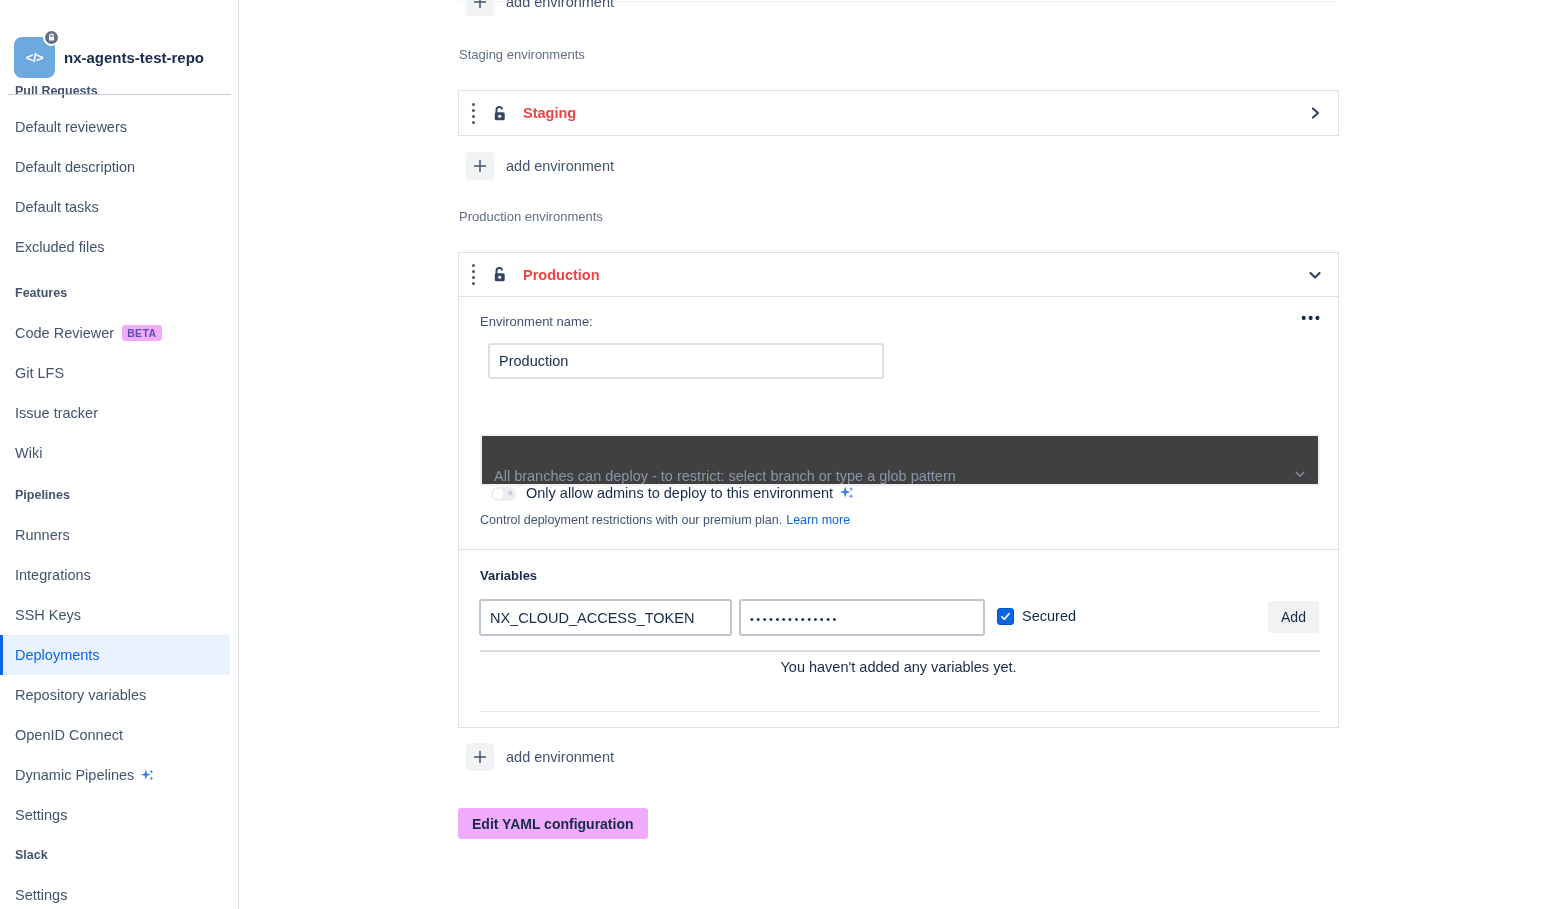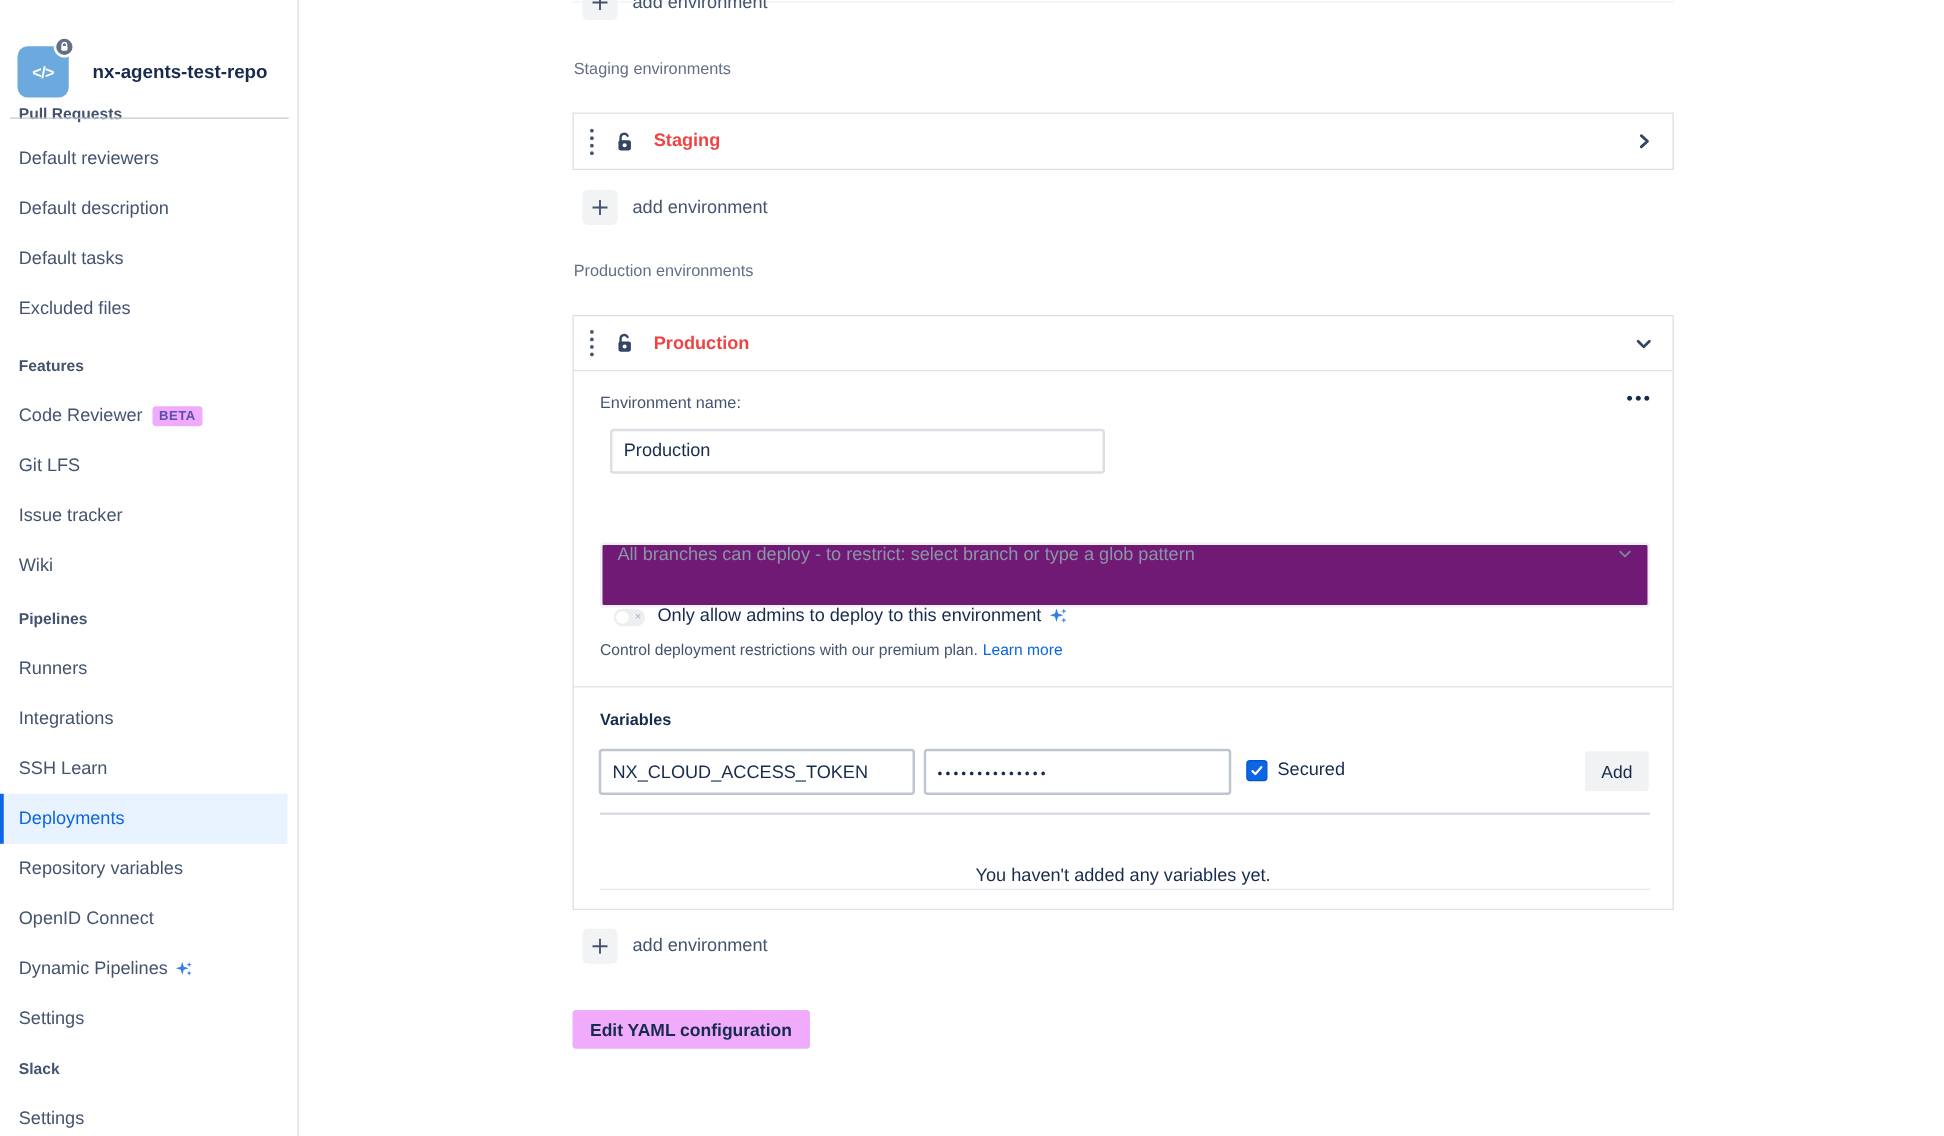--- a/index.html
+++ b/index.html
@@ -10,21 +10,21 @@
   
   .sidebar { position:absolute; left:0; top:0; width:239px; height:100%;
     background:#fff; border-right:1px solid #D9DCE1; }
   .repo-head { position:absolute; top:37px; left:14px; display:flex; align-items:center; }
   .avatar { width:41px; height:41px; border-radius:8px; background:#6BA9DE;
     display:flex; align-items:center; justify-content:center; position:relative;
     color:#fff; font-weight:700; font-size:13px; letter-spacing:-0.5px; cursor:pointer; }
   .avatar-badge { position:absolute; top:-8px; right:-5px; width:17px; height:17px;
     border-radius:50%; background:#626F86; border:2px solid #fff;
     display:flex; align-items:center; justify-content:center; }
-  .repo-name { margin-left:19px; font-size:15px; font-weight:700; color:#172B4D; }
+  .repo-name { margin-left:9px; font-size:15px; font-weight:700; color:#172B4D; }
   .side-divider { position:absolute; top:94px; left:8px; width:223px;
     border-top:1px solid #C6CAD2; z-index:3; }
   .side-nav { position:absolute; top:75px; left:0; right:0; }
   .side-header { height:40px; display:flex; align-items:center; padding:0 15px;
     font-size:12.5px; font-weight:700; color:#44546F; }
   .side-header.first { height:32px; }
   .side-header.mt6 { margin-top:6px; }
   .side-header.mt2 { margin-top:2px; }
   .side-item { height:40px; display:flex; align-items:center; padding:0 15px;
     font-size:14.5px; color:#44546F; cursor:pointer; }
@@ -61,22 +61,22 @@
   .card-body { position:relative; height:428px; }
   .fld-label { position:absolute; font-size:13px; color:#44546F; }
   .meatball { position:absolute; top:16px; right:16px; letter-spacing:2px;
     font-size:14px; font-weight:700; color:#172B4D; cursor:pointer; line-height:10px; }
   .textbox { position:absolute; background:#fff; border:2px solid #DCDFE4;
     border-radius:3px; display:flex; align-items:center; padding:0 9px;
     font-size:14.5px; color:#172B4D; cursor:text; }
   .textbox.var { border-color:#BFC6D0; }
   .dots { font-size:11px; letter-spacing:2.5px; position:relative; top:1px; }
   .dropdown { position:absolute; left:21px; top:137px; width:840px; height:52px;
-    background:#701a75; border:2px solid #EFF1F4; border-radius:3px;
-    display:flex; align-items:flex-start; padding:0 12px; cursor:pointer; }
+    background:#404040; border:2px solid #EFF1F4; border-radius:3px;
+    display:flex; align-items:flex-end; padding:0 12px; cursor:pointer; }
   .dropdown .ph { color:#8B95A7; font-size:14.5px; flex:1; }
 
   .toggle { position:absolute; left:32px; top:190px; width:25px; height:14px;
     border-radius:8px; background:#EDEEF1; cursor:pointer; }
   .toggle .knob { position:absolute; left:2px; top:2px; width:10px; height:10px;
     border-radius:50%; background:#fff; }
   .toggle .x { position:absolute; right:3px; top:1px; font-size:9px; color:#A9B0BC; }
   .toggle-label { position:absolute; left:67px; top:187px; font-size:14.5px;
     color:#172B4D; display:flex; align-items:center; }
   .premium { position:absolute; left:21px; top:216px; font-size:12.5px; color:#44546F; }
@@ -87,21 +87,21 @@
   .vars-title { position:absolute; left:21px; top:271px; font-size:13px; font-weight:700; }
   .checkbox { position:absolute; left:538px; top:311px; width:17px; height:17px;
     background:#0C66E4; border:1px solid #0055CC; border-radius:3px;
     display:flex; align-items:center; justify-content:center; cursor:pointer; }
   .secured-label { position:absolute; left:563px; top:311px; font-size:14.5px; color:#172B4D; }
   .add-btn { position:absolute; right:19px; top:304px; width:51px; height:32px;
     background:#F1F2F4; border:none; border-radius:3px; font-size:14px; font-weight:500;
     color:#172B4D; font-family:inherit; cursor:pointer; }
   .hr1 { position:absolute; left:21px; top:353px; width:840px; border-top:2px solid #D9DEE4; }
   .hr2 { position:absolute; left:21px; top:414px; width:840px; border-top:1px solid #E5E8EC; }
-  .empty-text { position:absolute; left:0; top:396px; width:100%; text-align:center;
+  .empty-text { position:absolute; left:0; top:362px; width:100%; text-align:center;
     font-size:14.5px; color:#172B4D; }
 
   .yaml-btn { position:absolute; left:0; top:808px; height:31px; padding:0 14px;
     background:#f0abfc; border:none; border-radius:3px; font-size:14px; font-weight:600;
     color:#172B4D; font-family:inherit; cursor:pointer; }
 </style>
 </head>
 <body>
 
 <div class="page">
@@ -153,21 +153,21 @@
         </div>
 
       <div class="side-header mt2">Pipelines</div>
       <div class="side-item">
           <span>Runners</span>
         </div>
       <div class="side-item">
           <span>Integrations</span>
         </div>
       <div class="side-item">
-          <span>SSH Learn</span>
+          <span>SSH Keys</span>
         </div>
       <div class="side-item active">
           <span>Deployments</span>
         </div>
       <div class="side-item">
           <span>Repository variables</span>
         </div>
       <div class="side-item">
           <span>OpenID Connect</span>
         </div>

